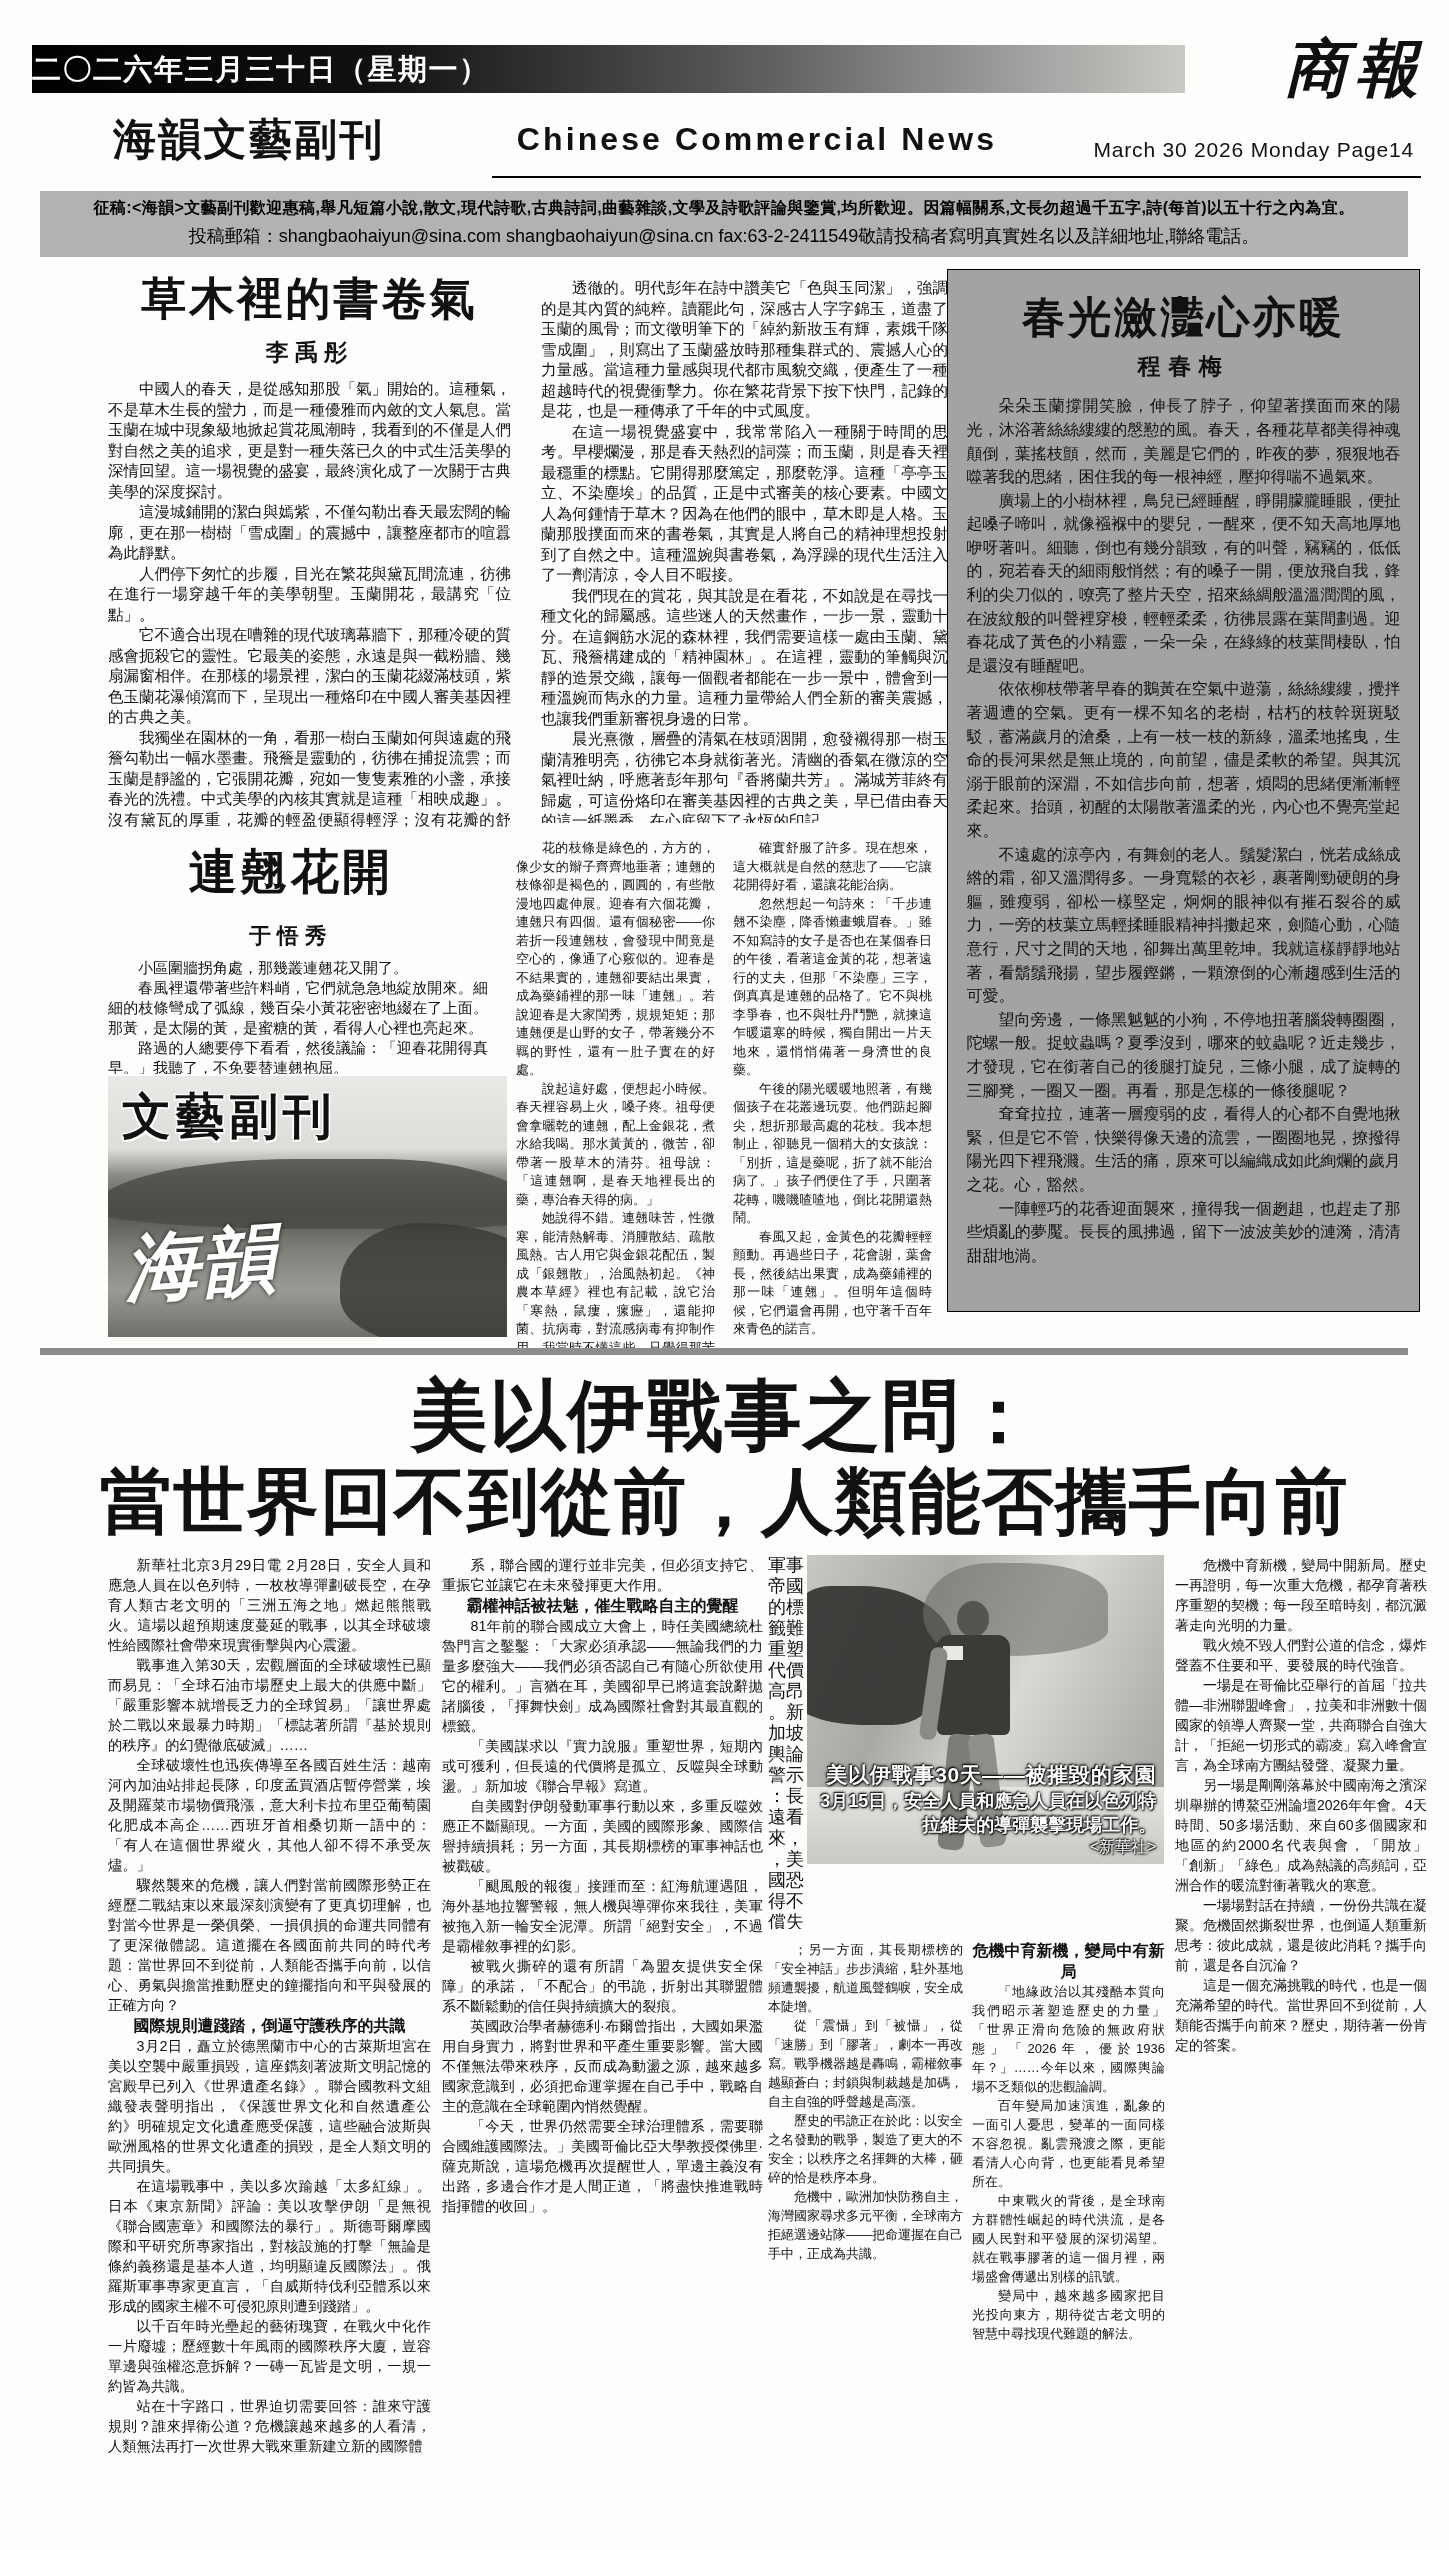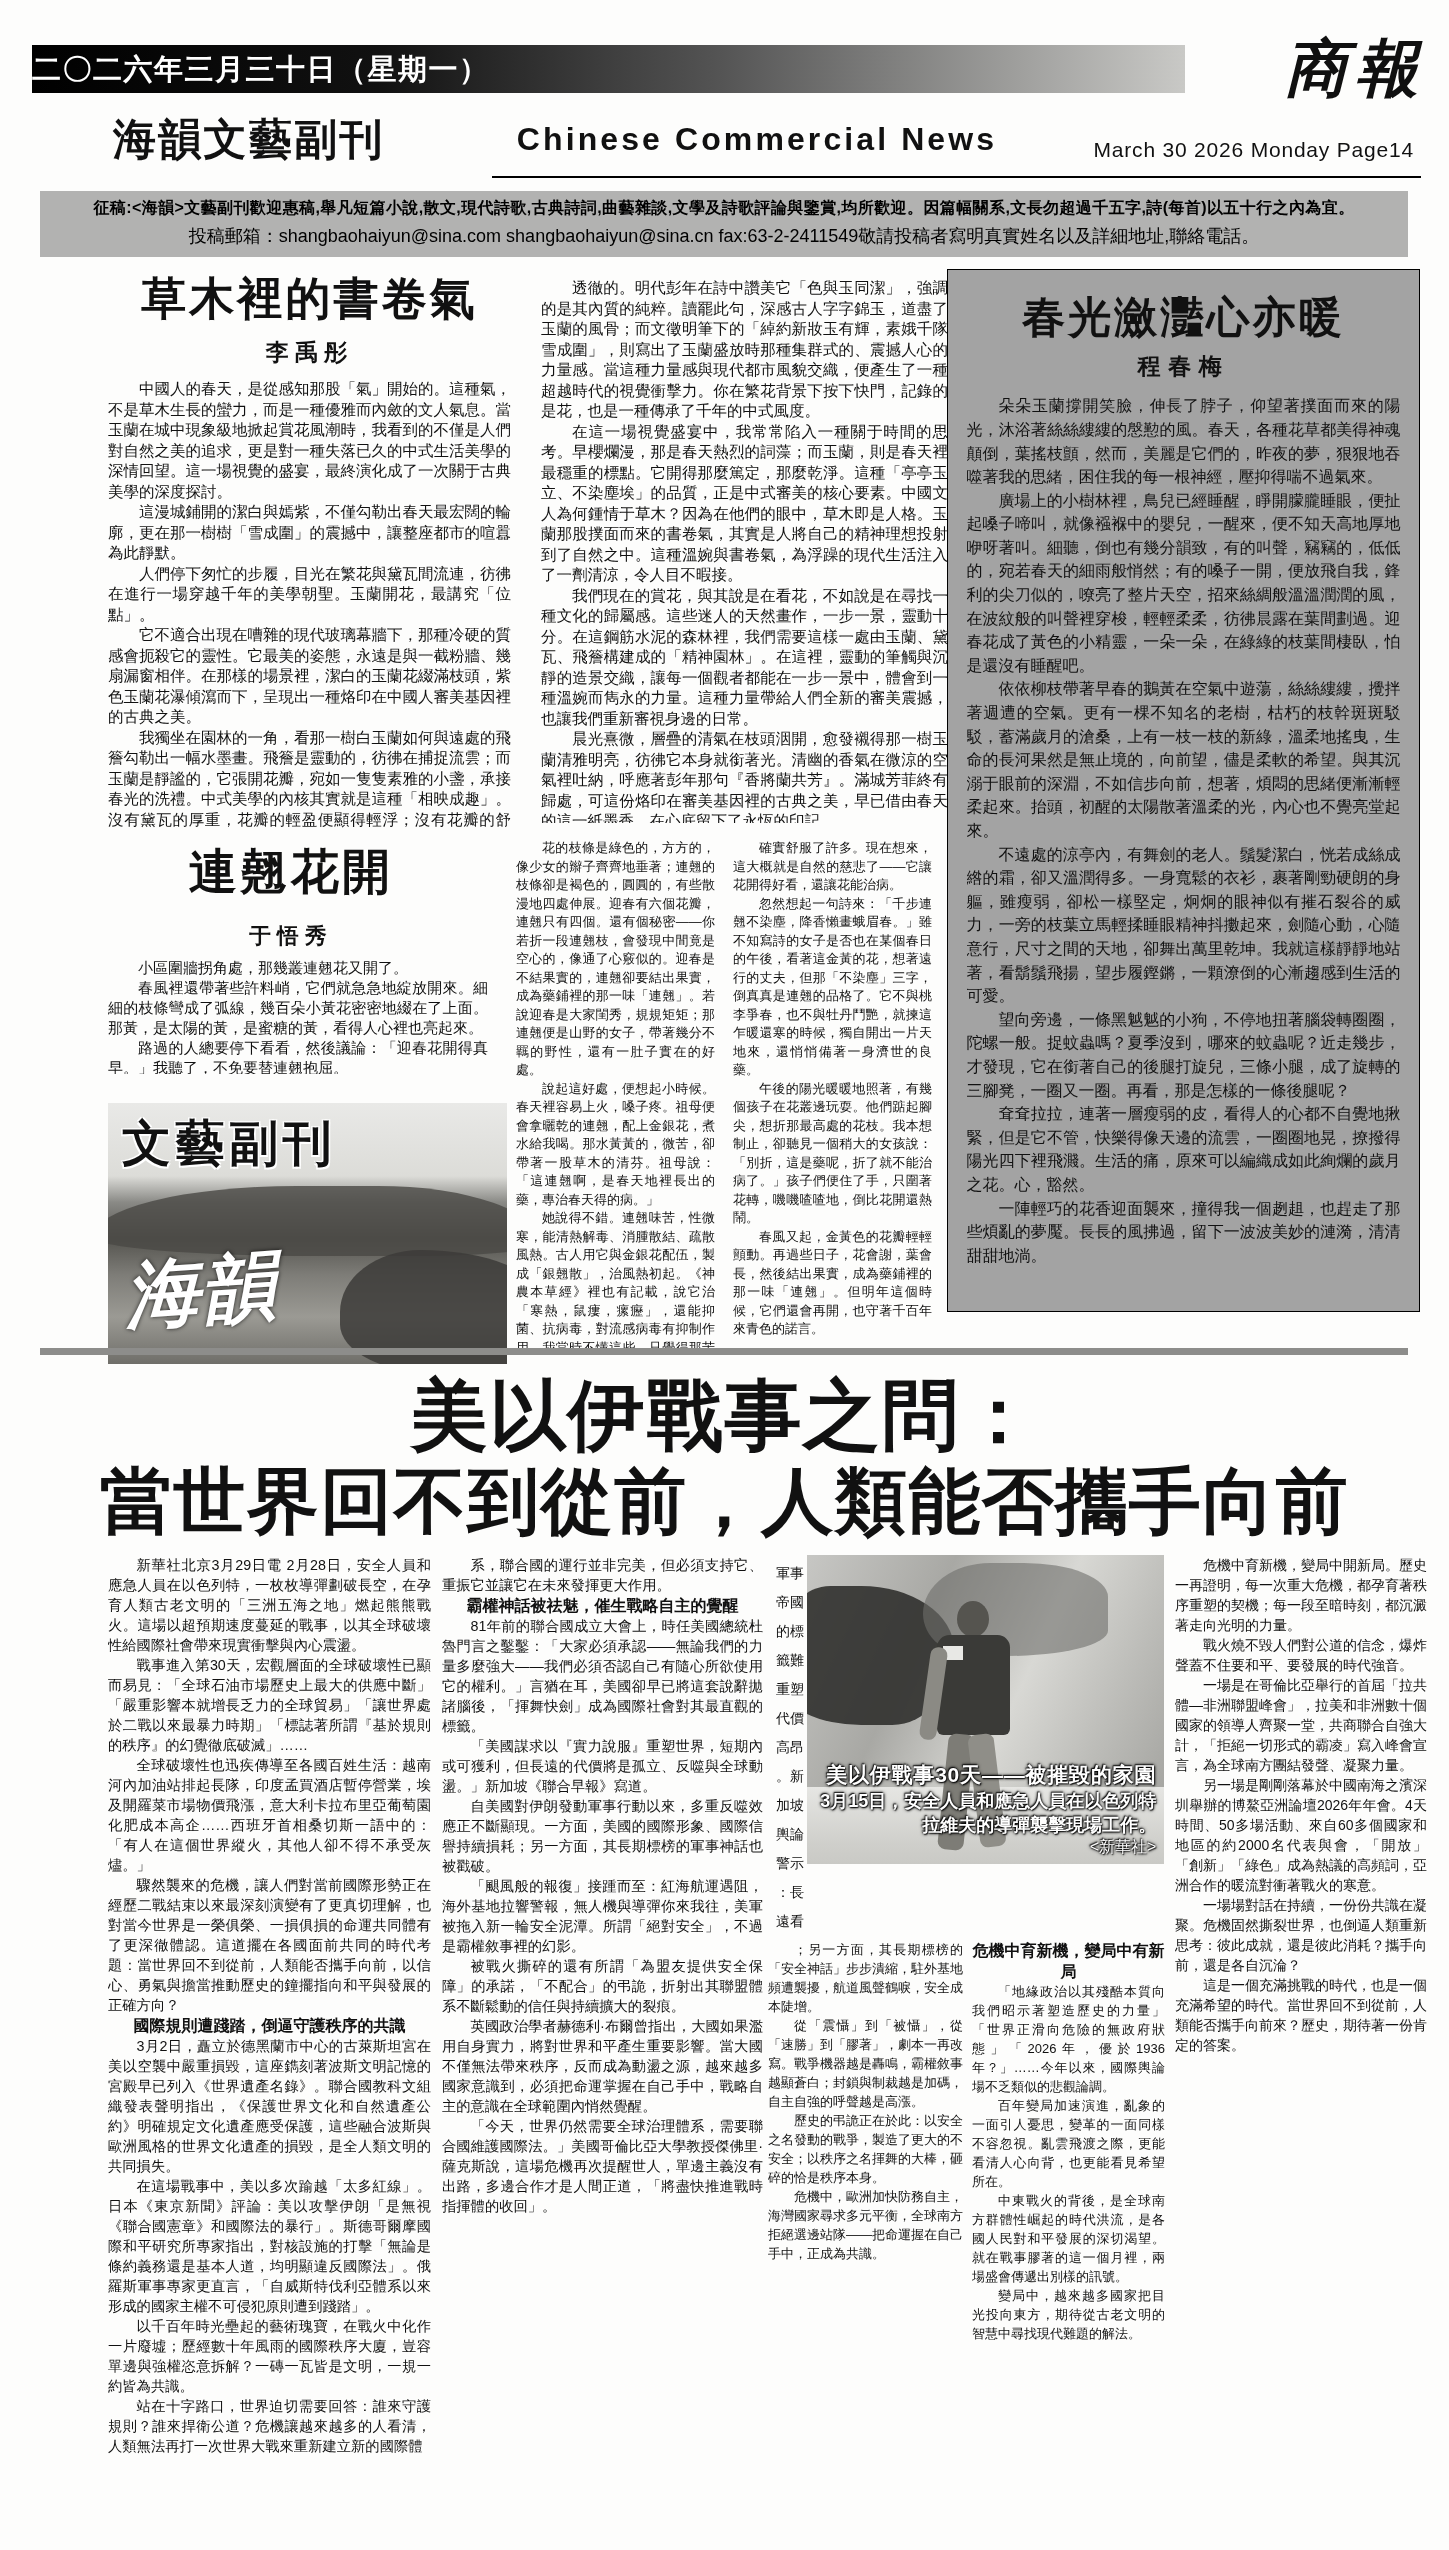--- a/index.html
+++ b/index.html
@@ -43,21 +43,20 @@
   #a2-title{left:108px;top:847px;width:366px;font-size:48px;}
   #a2-byline{left:108px;top:921px;width:366px;font-size:21.6px;letter-spacing:6.2px;}
   #a2-col1{left:108px;top:958px;width:380px;height:116px;font-size:15px;line-height:20px;}
   #a2-col2{left:516px;top:839px;width:199px;height:510px;font-size:13px;line-height:18.5px;}
   #a2-col3{left:733px;top:839px;width:199px;height:510px;font-size:13px;line-height:18.5px;}
   
   #mast-img{
     left:108px;top:1076px;width:399px;height:261px;overflow:hidden;
     background:
       linear-gradient(to bottom,#e9e9e7 0%,#dcdcd8 28%,#8a8a86 38%,#55544f 52%,#7e7d78 66%,#9b9a94 82%,#6f6e69 100%);
-    margin-top: 27px;
   }
   #mast-img .ridge{position:absolute;left:-15.5px;top:83px;width:448px;height:70px;
     background:#4a4945;border-radius:50% 40% 30% 55%/80% 90% 20% 30%;opacity:.8;}
   #mast-img .rock{position:absolute;left:232px;top:147px;width:201px;height:124px;
     background:#3c3b38;border-radius:40% 60% 30% 50%/50% 40% 60% 40%;opacity:.85;}
   .mast-label{
     position:absolute;left:14px;top:7.7px;font-size:49px;font-weight:bold;color:#111;letter-spacing:4.6px;
     text-shadow:-1.5px -1.5px 0 #fff,1.5px -1.5px 0 #fff,-1.5px 1.5px 0 #fff,1.5px 1.5px 0 #fff;
   }
   .mast-brand{
@@ -75,21 +74,21 @@
   .headline{left:0;width:1449px;text-align:center;font-weight:bold;letter-spacing:1.5px;}
   #hl1{top:1365px;font-size:77px;}
   #hl2{top:1454px;font-size:72px;}
   
   .ncol{text-align:justify;overflow:hidden;font-size:14.3px;line-height:20px;}
   .ncol p{margin:0;text-indent:2em;}
   .nsub{font-size:16px;font-weight:bold;text-align:center;margin:7.7px 0;text-indent:0 !important;line-height:21px;}
   #ncol1{left:108px;top:1555px;width:323px;height:991px;}
   #ncol2{left:442px;top:1555px;width:321px;height:991px;}
   #sliver{left:768px;top:1555px;width:36px;height:374px;overflow:hidden;}
-  #sliver p{margin:8px;text-indent:0;font-size:14px;line-height:21px;white-space:nowrap;}
+  #sliver p{margin:0;text-indent:0;font-size:18px;line-height:21px;white-space:nowrap;}
   #ncolA{left:768px;top:1940px;width:195px;height:606px;font-size:13px;line-height:19px;}
   #ncolB{left:972px;top:1940px;width:193px;height:606px;font-size:13px;line-height:19px;}
   #ncol5{left:1175px;top:1555px;width:252px;height:991px;font-size:14px;line-height:20px;}
   
   #news-photo{
     left:807px;top:1555px;width:357px;height:309px;overflow:hidden;
     background:linear-gradient(115deg,#c7c7c4 0%,#a8a8a4 30%,#d8d8d4 55%,#bdbdb9 75%,#9d9d99 100%);
   }
   #news-photo .foam{position:absolute;left:0;top:232px;width:357px;height:142px;
     background:linear-gradient(to bottom,#e6e6e3,#cfcfcb 40%,#b7b7b3);}

